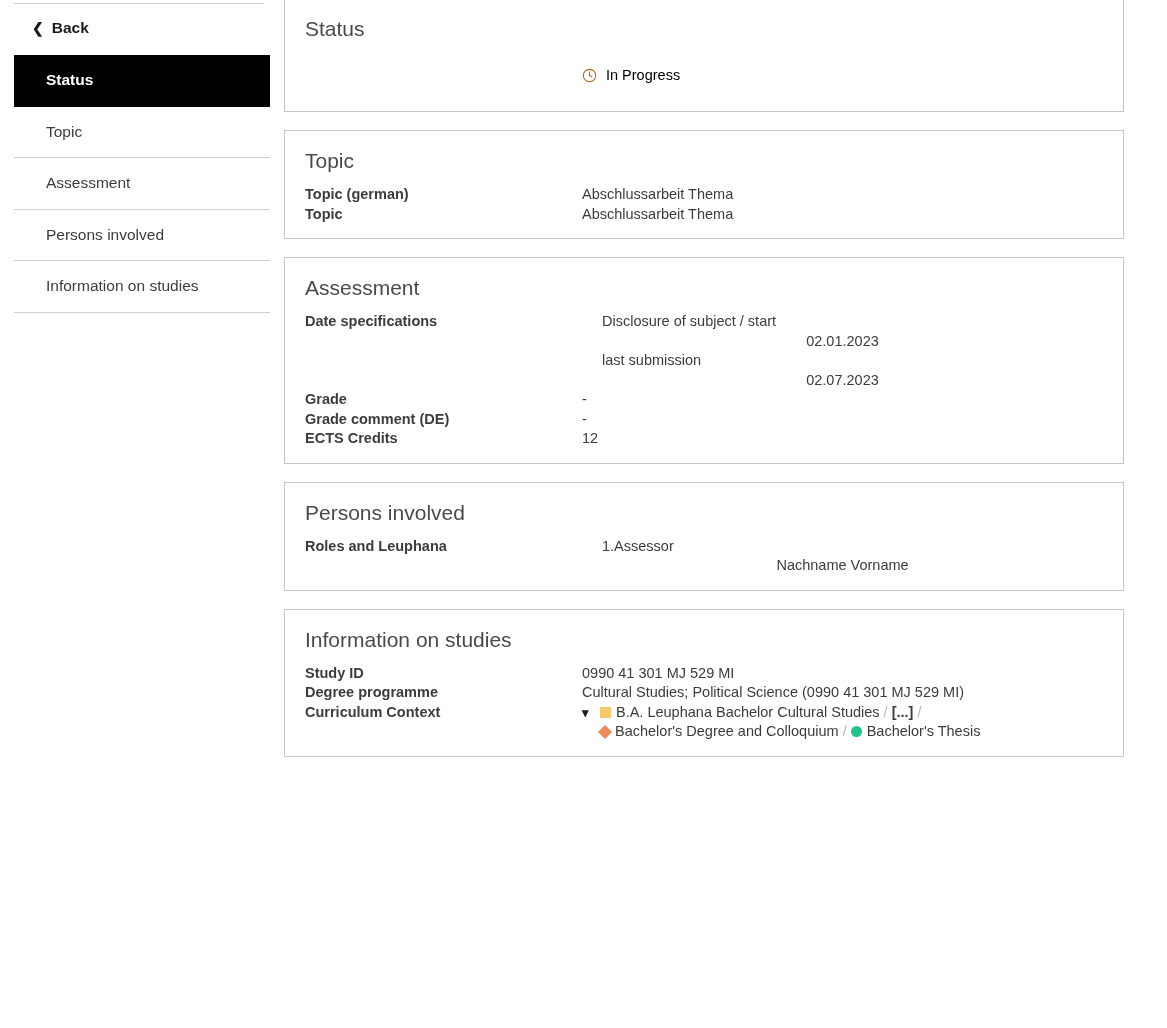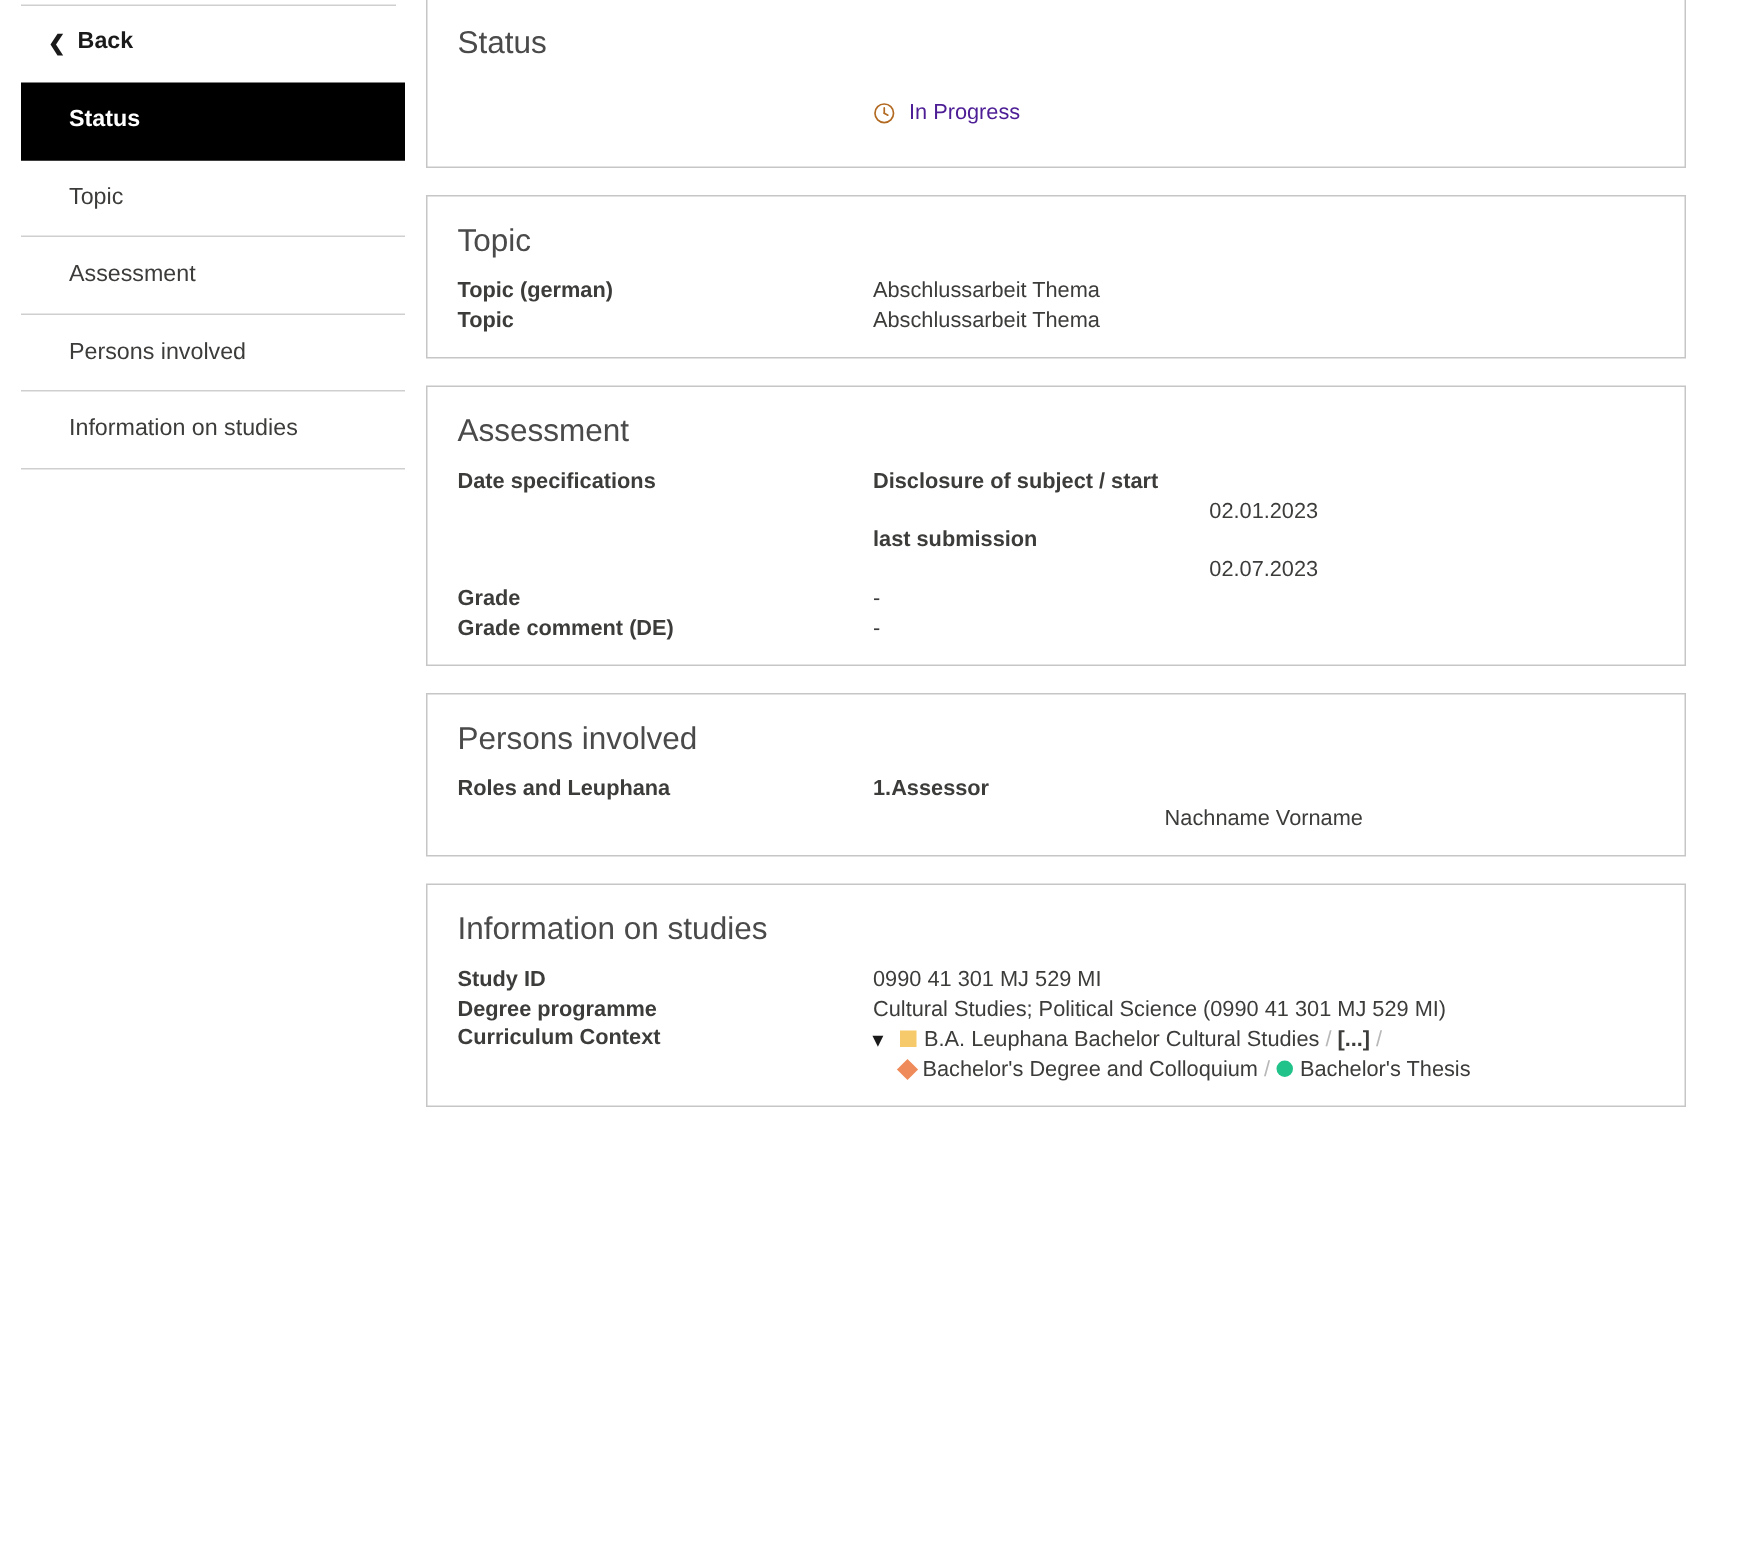--- a/index.html
+++ b/index.html
@@ -113,21 +113,21 @@
   .status-row {
     display: flex;
     justify-content: flex-start;
     padding: 18px 0 14px 0;
   }
   .status-pill {
     display: flex;
     align-items: center;
     gap: 9px;
     margin-left: 277px;
-    color: #4c1d95;
+    color: #000000;
     font-size: 14.5px;
   }
   .clock-icon svg { display: block; }
 
   table.kv {
     border-collapse: collapse;
     width: 100%;
     margin-top: 12px;
   }
   table.kv td {
@@ -139,21 +139,21 @@
   td.kv-label {
     width: 277px;
     font-weight: bold;
     color: #3c3c3b;
     padding-bottom: 14px;
   }
   td.kv-value {
     color: #3c3c3b;
     padding-bottom: 14px;
   }
-  .kv-strong { font-weight: bold; display: block; }
+  .kv-strong { font-weight: normal; display: block; margin-left: 20px; }
   .kv-plain { display: block; text-align: center; }
 
   
   .curriculum {
     line-height: 20px;
     font-size: 14.5px;
   }
   .cc-chevron {
     display: inline-block;
     width: 16px;
@@ -278,20 +278,24 @@
             </td>
           </tr>
           <tr>
             <td class="kv-label">Grade</td>
             <td class="kv-value">-</td>
           </tr>
           <tr>
             <td class="kv-label">Grade comment (DE)</td>
             <td class="kv-value">-</td>
           </tr>
+          <tr>
+            <td class="kv-label">ECTS Credits</td>
+            <td class="kv-value">12</td>
+          </tr>
         </tbody>
       </table>
     </section>
 
     <section class="card">
       <h2 class="card-title">Persons involved</h2>
       <table class="kv">
         <tbody>
           <tr>
             <td class="kv-label">Roles and Leuphana</td>

